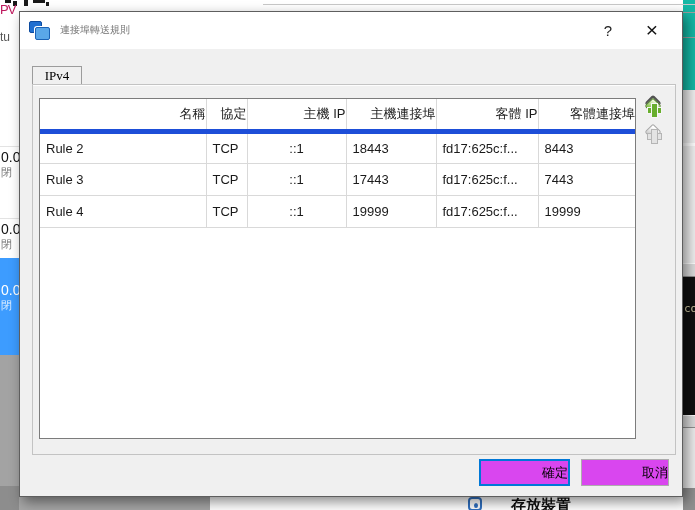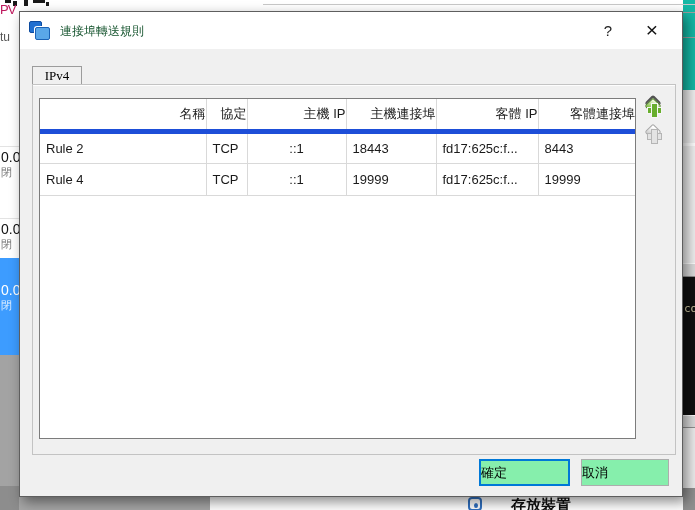--- a/index.html
+++ b/index.html
@@ -51,21 +51,21 @@
   #storage-icon .dot{position:absolute;left:4px;top:4px;width:4px;height:5px;border-radius:50%;background:#3070c0}
   #storage-label{position:absolute;left:301px;top:-1px;font-size:15px;font-weight:bold;color:#111;white-space:nowrap}
 
   
   #dialog{position:absolute;left:19px;top:11px;width:664px;height:486px;background:#f0f0f0;
           border:1px solid #5e5e5e;box-shadow:4px 5px 12px rgba(0,0,0,.45);z-index:10}
   #titlebar{position:absolute;left:0;top:0;width:662px;height:37px;background:#fff}
   #title-icon{position:absolute;left:9px;top:9px;width:24px;height:22px}
   #title-icon .sq-back{position:absolute;left:0;top:0;width:13px;height:12px;background:#1f6fd0;border:1px solid #0c4a9e;border-radius:2px}
   #title-icon .sq-front{position:absolute;left:6px;top:6px;width:15px;height:13px;background:#5aa7e8;border:1px solid #1b62b5;border-radius:2px;box-shadow:0 0 0 1px #fff}
-  #dialog-title{position:absolute;left:40px;top:11px;font-size:12px;color:#14532d;white-space:nowrap}
+  #dialog-title{position:absolute;left:40px;top:11px;font-size:10px;color:#737373;white-space:nowrap}
   #help-btn{position:absolute;left:576px;top:10px;width:24px;height:20px;text-align:center;font-size:15px;color:#222;cursor:pointer}
   #close-btn{position:absolute;left:618px;top:4px;width:28px;height:28px;text-align:center;font-size:21px;font-weight:300;color:#111;line-height:28px;cursor:pointer}
 
   .tab{position:absolute;font-family:"Liberation Serif",serif;font-size:13px;text-align:center;
        border:1px solid #9c9c9c;border-bottom:none;color:#000;cursor:pointer}
   #tab-ipv4{left:12px;top:54px;width:50px;height:19px;background:#f0f0f0;line-height:18px}
   #tab-ipv6{left:62px;top:48px;width:56px;height:26px;background:#fbfbfb;line-height:24px;z-index:3}
 
   #pane{position:absolute;left:12px;top:72px;width:644px;height:371px;background:#f0f0f0;
         border:1px solid #c3c3c3;box-shadow:inset 0 1px 0 #fdfdfd}
@@ -82,22 +82,22 @@
   #remove-btn{left:610px;top:39px}
   .icon-btn .sheet{position:absolute;left:4px;top:2px;width:12px;height:12px;transform:rotate(45deg);border-radius:2px}
   .icon-btn.green .sheet{background:linear-gradient(160deg,#eaf6d2 15%,#7fbf3f 75%);border:1px solid #4d7f25;box-shadow:-2px -2px 0 rgba(30,30,30,.75)}
   .icon-btn.gray .sheet{background:linear-gradient(160deg,#ffffff 15%,#cfcfcf 75%);border:1px solid #a8a8a8}
   .pb{position:absolute}
   .pb1{left:5px;top:10px;width:13px;height:5px}
   .pb2{left:9px;top:6px;width:5px;height:13px}
   .icon-btn.green .pb{background:#68ae2d;box-shadow:0 0 0 1px #f6f6f6}
   .icon-btn.gray .pb{background:#e3e3e3;box-shadow:0 0 0 1px #b5b5b5}
 
-  .btn{position:absolute;height:27px;background:#86efac;font-family:"Liberation Sans",sans-serif;
-       font-size:13px;color:#000;text-align:left;cursor:pointer}
+  .btn{position:absolute;height:27px;background:#d946ef;font-family:"Liberation Sans",sans-serif;
+       font-size:13px;color:#000;text-align:right;cursor:pointer}
   #ok-btn{left:459px;top:447px;width:91px;border:2px solid #0078d7}
   #cancel-btn{left:561px;top:447px;width:88px;border:1px solid #adadad}
 </style>
 </head>
 <body>
 
 <div id="screen">
 
   <div id="bg-left">
     <div id="frag-a" class="frag"></div>
@@ -188,20 +188,28 @@
           <tbody>
               <tr>
                 <td class="c0">Rule 2</td>
                 <td class="c1">TCP</td>
                 <td class="c2">::1</td>
                 <td class="c3">18443</td>
                 <td class="c4">fd17:625c:f...</td>
                 <td class="c5">8443</td>
               </tr>
               <tr>
+                <td class="c0">Rule 3</td>
+                <td class="c1">TCP</td>
+                <td class="c2">::1</td>
+                <td class="c3">17443</td>
+                <td class="c4">fd17:625c:f...</td>
+                <td class="c5">7443</td>
+              </tr>
+              <tr>
                 <td class="c0">Rule 4</td>
                 <td class="c1">TCP</td>
                 <td class="c2">::1</td>
                 <td class="c3">19999</td>
                 <td class="c4">fd17:625c:f...</td>
                 <td class="c5">19999</td>
               </tr>
             </tbody>
         </table>
       </div>

